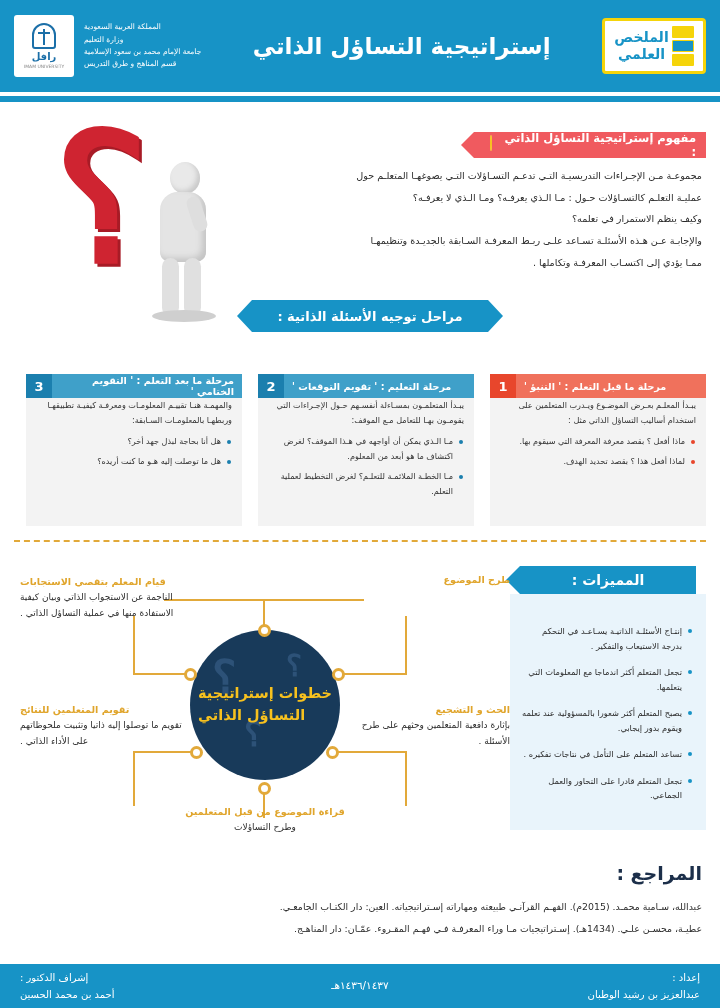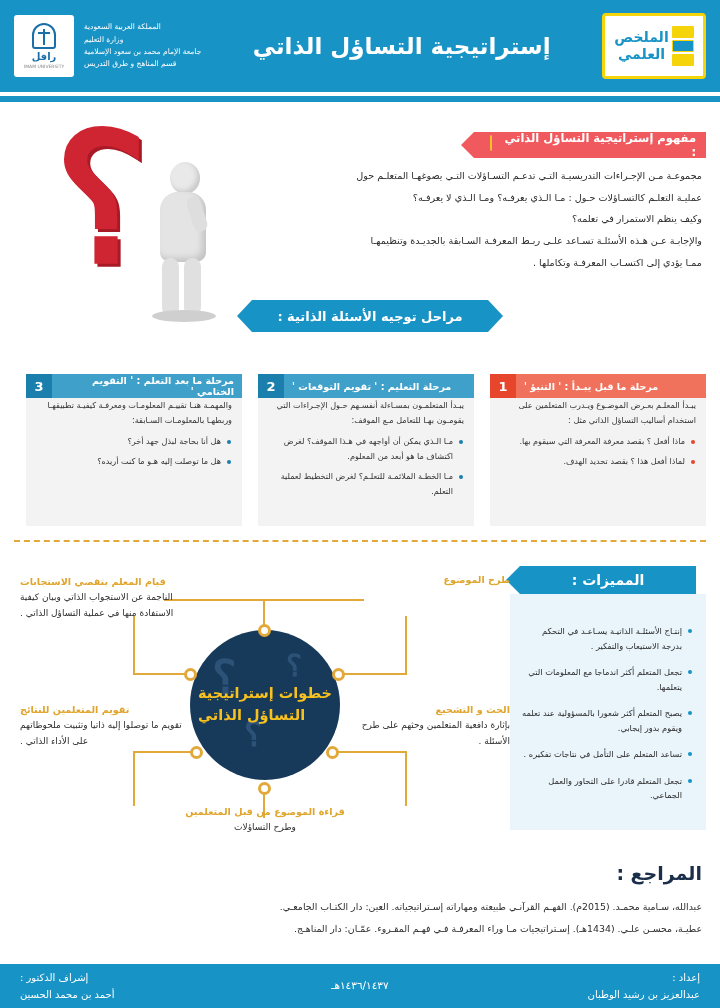--- a/index.html
+++ b/index.html
@@ -17,21 +17,21 @@
 
   
   .header {
     position: absolute; top: 0; left: 0;
     width: 720px; height: 92px;
     background: #1793c6;
     display: flex; align-items: center;
     padding: 0 14px;
   }
   .logo-box {
-    width: 104px; height: 66px;
+    width: 104px; height: 56px;
     background: #ffffff;
     border: 3px solid #f5d40a;
     border-radius: 4px;
     display: flex; align-items: center; justify-content: center;
     flex-direction: row-reverse;
     gap: 3px;
     padding: 4px;
   }
   .logo-text {
     color: #1793c6;
@@ -462,21 +462,21 @@
       <span class="th-leg1"></span>
       <span class="th-leg2"></span>
       <span class="th-base"></span>
     </div>
   </div>
 
   <div class="stages-banner">مراحل توجيه الأسئلة الذاتية :</div>
 
   <div class="stage stage-1 s1">
     <div class="stage-head">
-      <div class="stage-label">مرحلة ما قبل يبـدأ : ' التنبؤ '</div>
+      <div class="stage-label">مرحلة ما قبل التعلم : ' التنبؤ '</div>
       <div class="stage-num">1</div>
     </div>
     <div class="stage-body">
       <div class="lead">يبـدأ المعلـم بعـرض الموضـوع ويـدرب المتعلمين على استخدام أساليب التساؤل الذاتي مثل :</div>
       <ul>
         <li>ماذا أفعل ؟ بقصد معرفة المعرفة التي سيقوم بها.</li>
         <li>لماذا أفعل هذا ؟ بقصد تحديد الهدف.</li>
       </ul>
     </div>
   </div>

